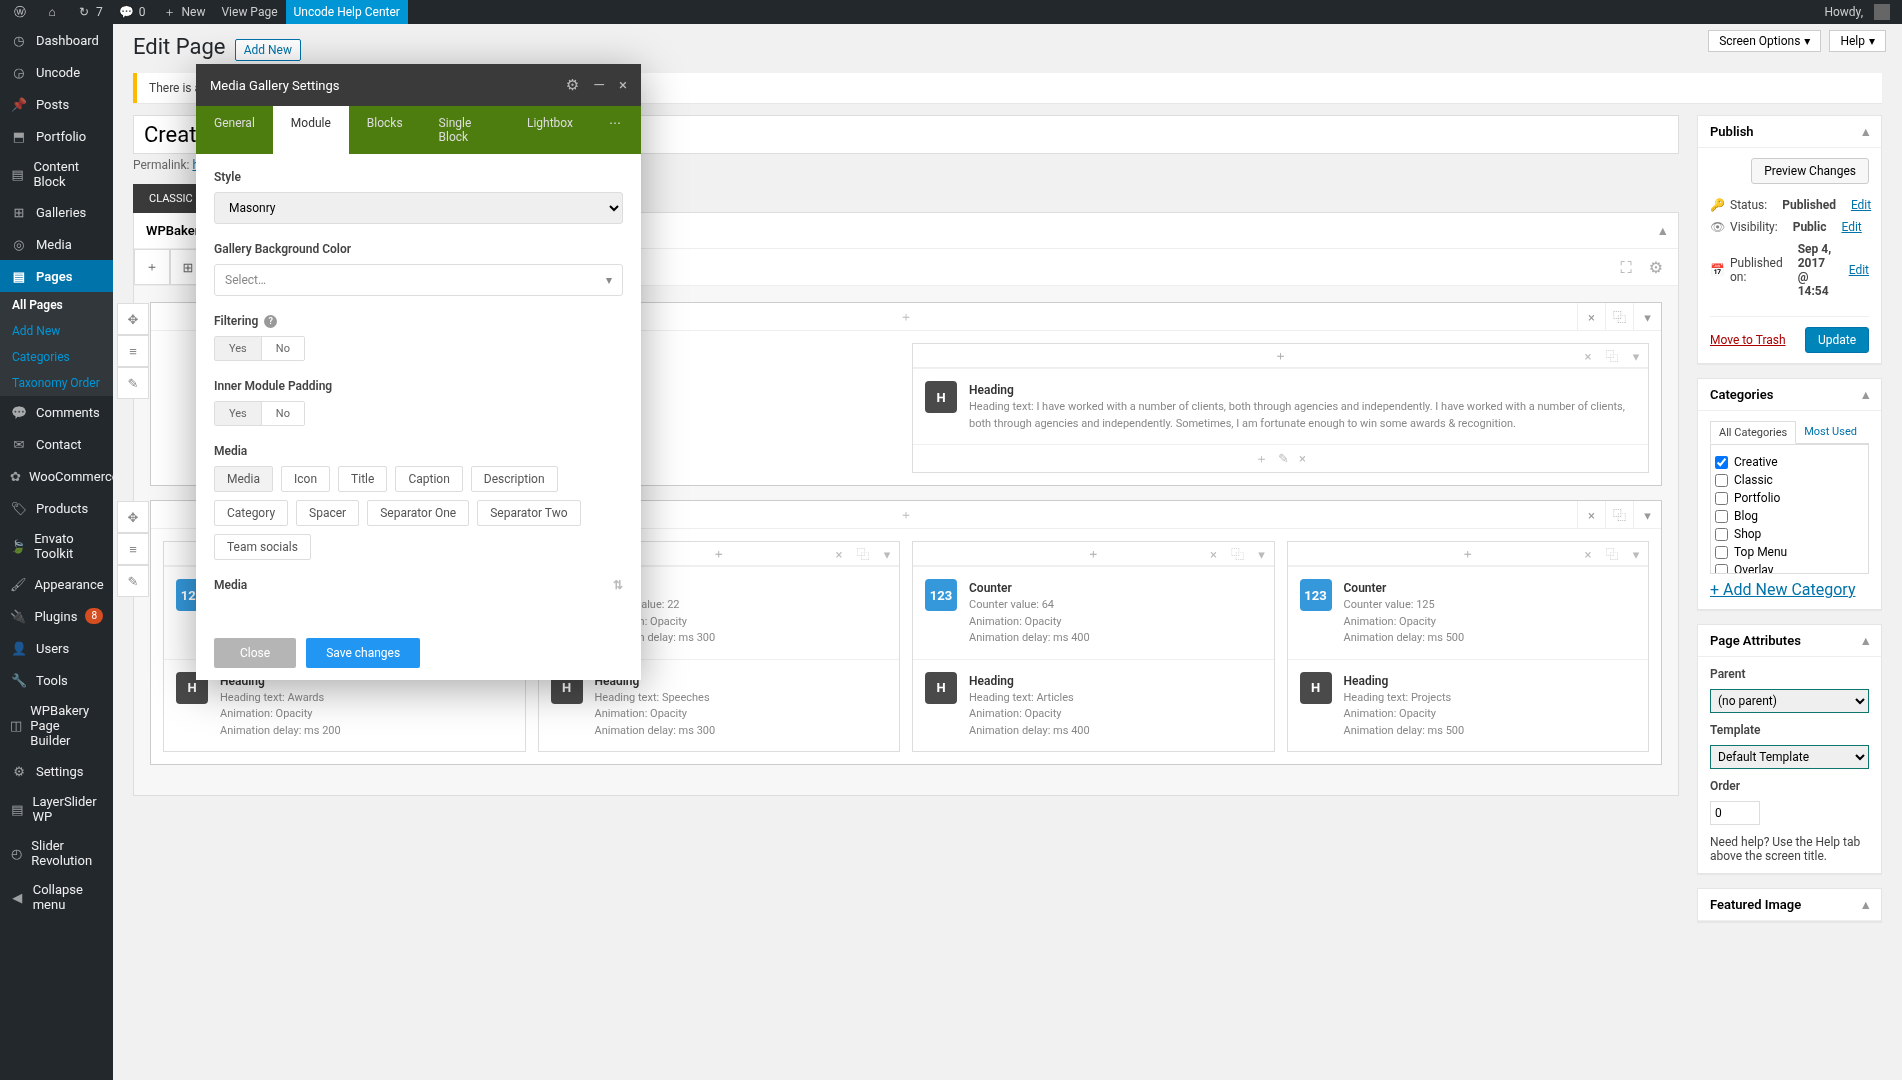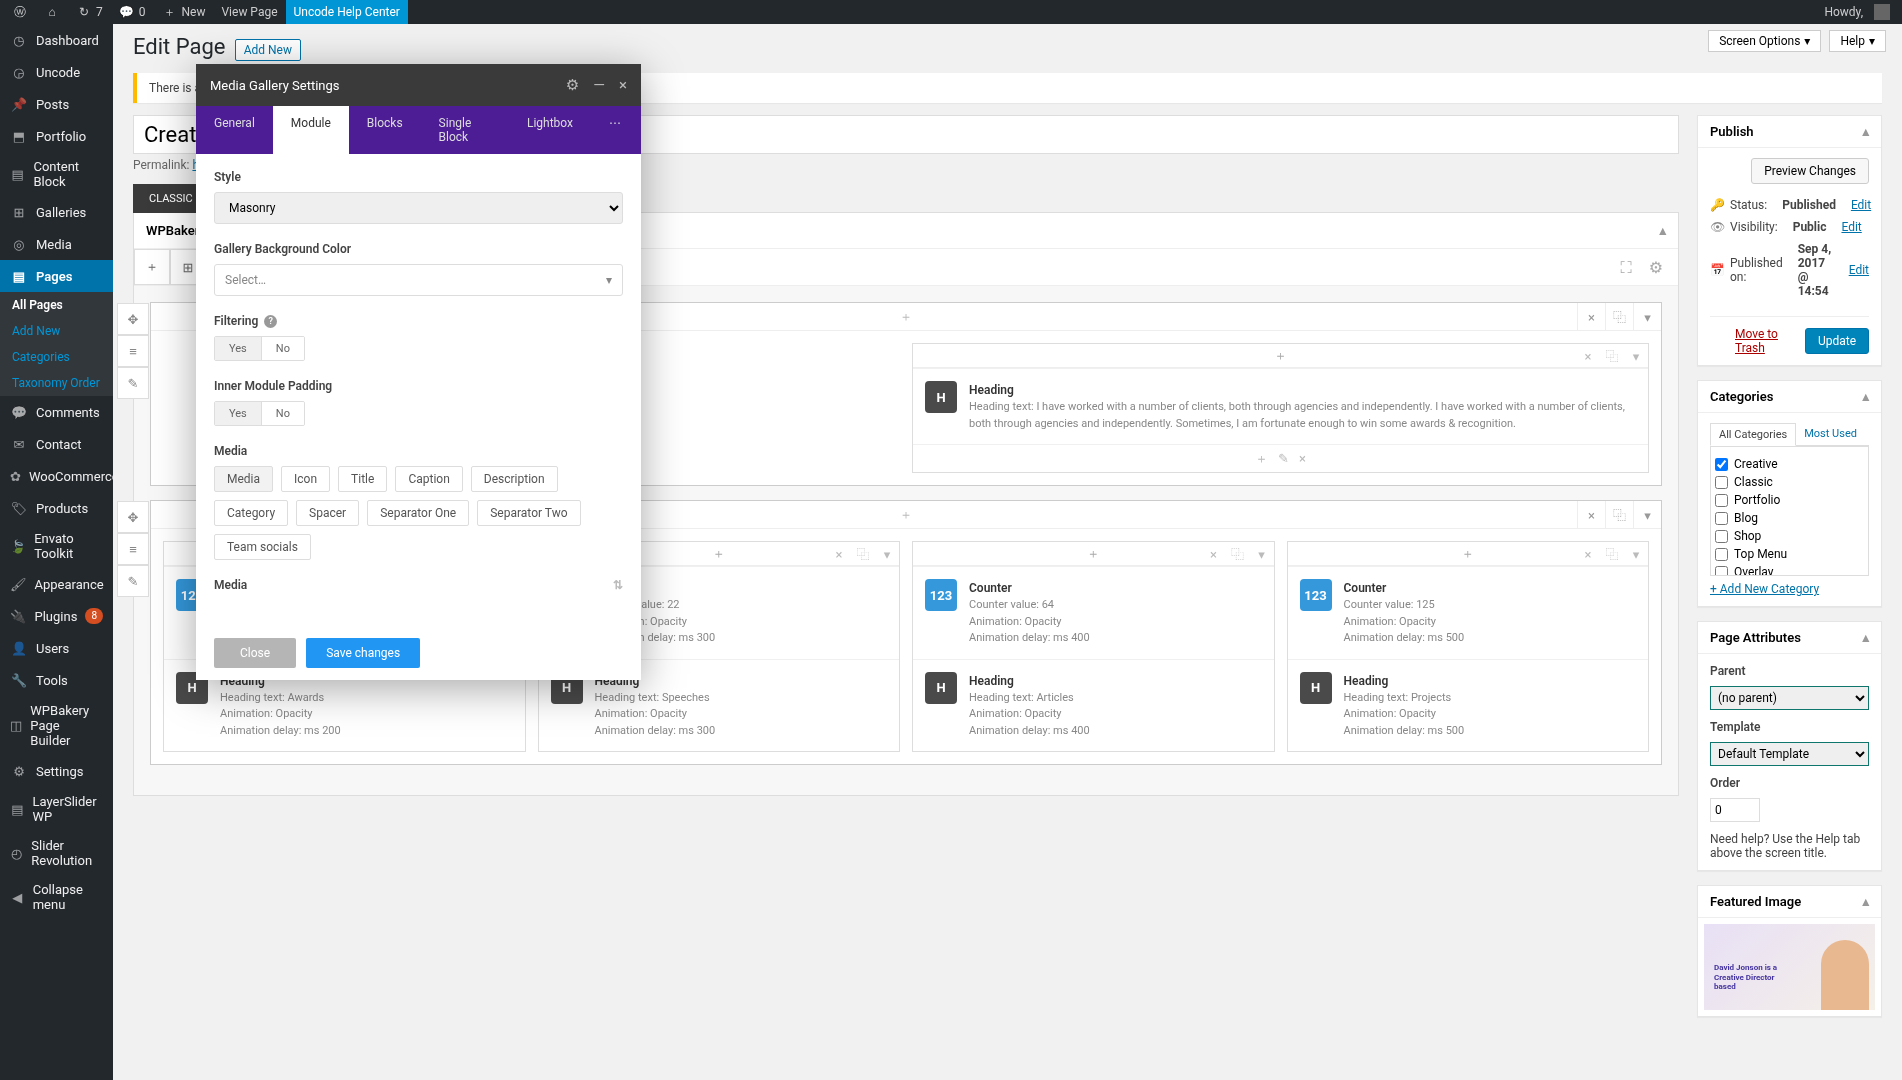--- a/index.html
+++ b/index.html
@@ -36,31 +36,31 @@
 .content-left { flex: 1; }
 .content-right { width: 185px; }
 
 
 .metabox { background: #fff; border: 1px solid #e5e5e5; margin-bottom: 14px; box-shadow: 0 1px 1px rgba(0,0,0,.04); }
 .metabox-title { padding: 8px 12px; font-size: 13px; font-weight: 600; border-bottom: 1px solid #eee; display: flex; justify-content: space-between; align-items: center; }
 .metabox-body { padding: 10px 12px; font-size: 12px; }
 .metabox-row { padding: 4px 0; display: flex; align-items: center; gap: 6px; color: #444; }
 .metabox-row .icon { width: 14px; color: #888; }
 .metabox-row a { color: #0073aa; text-decoration: underline; }
-.trash-link { color: #a00; margin-left: 25px; }
+.trash-link { color: #a00; }
 
 .btn-primary { background: #0085ba; border: 1px solid #0073aa; color: #fff; padding: 5px 12px; border-radius: 3px; font-size: 12px; cursor: pointer; }
 .btn-secondary { background: #f7f7f7; border: 1px solid #ccc; padding: 5px 12px; border-radius: 3px; font-size: 12px; cursor: pointer; }
 
 .cat-tabs { display: flex; border-bottom: 1px solid #ddd; font-size: 11px; }
 .cat-tab { padding: 4px 8px; cursor: pointer; color: #0073aa; }
 .cat-tab.active { border: 1px solid #ddd; border-bottom: 1px solid #fff; margin-bottom: -1px; color: #444; background: #fff; }
 .cat-list { max-height: 130px; overflow-y: auto; padding: 8px 4px; border: 1px solid #ddd; }
 .cat-check { display: flex; align-items: center; gap: 6px; padding: 2px 0; font-size: 12px; }
-.add-cat { color: #0073aa; text-decoration: underline; font-size: 12px; cursor: pointer; display: block; padding-top: 6px; }
+.add-cat { color: #0073aa; text-decoration: underline; font-size: 16px; cursor: pointer; display: block; padding-top: 6px; }
 
 select { width: 100%; border: 1px solid #0f766e; padding: 3px; font-size: 12px; }
 input[type=text] { border: 1px solid #ddd; padding: 4px; font-size: 12px; }
 
 
 .title-input { width: 100%; font-size: 22px; padding: 6px 10px; border: 1px solid #ddd; background: #fff; }
 .permalink { font-size: 12px; color: #666; margin-top: 4px; }
 .permalink a { color: #0073aa; text-decoration: underline; }
 
 .mode-bar { background: #3a3a3a; color: #fff; display: inline-block; padding: 8px 16px; font-size: 11px; margin-top: 12px; }
@@ -97,21 +97,21 @@
 
 .fi-thumb { width: 100%; height: 86px; background: linear-gradient(135deg,#e8e0f5,#f5f0e8); position: relative; overflow: hidden; }
 .fi-person { position:absolute; right: 6px; bottom: 0; width: 48px; height: 70px; background: #e8b890; border-radius: 24px 24px 0 0; }
 .fi-cap { position: absolute; left: 10px; bottom: 18px; font-size: 8px; font-weight: 700; color: #44339f; line-height: 1.2; width: 70px; }
 
 
 .modal { position: fixed; top: 64px; left: 196px; width: 445px; background: #fff; box-shadow: 0 8px 40px rgba(0,0,0,.35); z-index: 9000; }
 .modal-header { background: #3a3a3a; color: #fff; padding: 12px 14px; display: flex; justify-content: space-between; align-items: center; font-size: 13px; }
 .modal-header-icons { display: flex; gap: 14px; color: #bbb; }
 .modal-header-icons .mi { cursor: pointer; font-size: 15px; }
-.modal-tabs { background: #4c1d95; display: flex; }
+.modal-tabs { background: #4d7c0f; display: flex; }
 .modal-tab { padding: 10px 18px; color: #ddd; font-size: 12px; cursor: pointer; }
 .modal-tab.active { background: #fff; color: #333; }
 .modal-tab.dots { margin-left: auto; letter-spacing: 2px; }
 .modal-body { max-height: 500px; overflow-y: auto; padding: 16px 18px; }
 .modal-body::-webkit-scrollbar { width: 12px; }
 .modal-body::-webkit-scrollbar-thumb { background: #bbb; }
 .field { margin-bottom: 18px; }
 .field-label { font-weight: 600; color: #444; font-size: 12px; margin-bottom: 8px; display: flex; align-items: center; gap: 6px; }
 .field-label .help { width: 13px; height: 13px; border-radius: 50%; background: #999; color: #fff; font-size: 9px; display: inline-flex; align-items: center; justify-content: center; }
 .field select, .field .pseudo-select { width: 100%; border: 1px solid #ddd; padding: 7px 10px; font-size: 12px; border-radius: 3px; height: 32px; }
@@ -556,26 +556,20 @@
           <input type="text" style="width: 50px;" value="0">
           <div style="margin-top:10px;color:#444;">Need help? Use the Help tab above the screen title.</div>
         </div>
       </div>
 
       <div class="metabox">
         <div class="metabox-title">
             <span>Featured Image</span>
             <span style="color:#999;">▴</span>
           </div>
-        <div class="metabox-body" style="padding:6px;">
-          <div class="fi-thumb">
-            <div class="fi-person"></div>
-            <div class="fi-cap">David Jonson is a Creative Director based</div>
-          </div>
-        </div>
       </div>
     </div>
   </div>
 </div>
 
 <div class="modal">
   <div class="modal-header">
     <span>Media Gallery Settings</span>
     <div class="modal-header-icons">
       <span class="mi">⚙</span>

